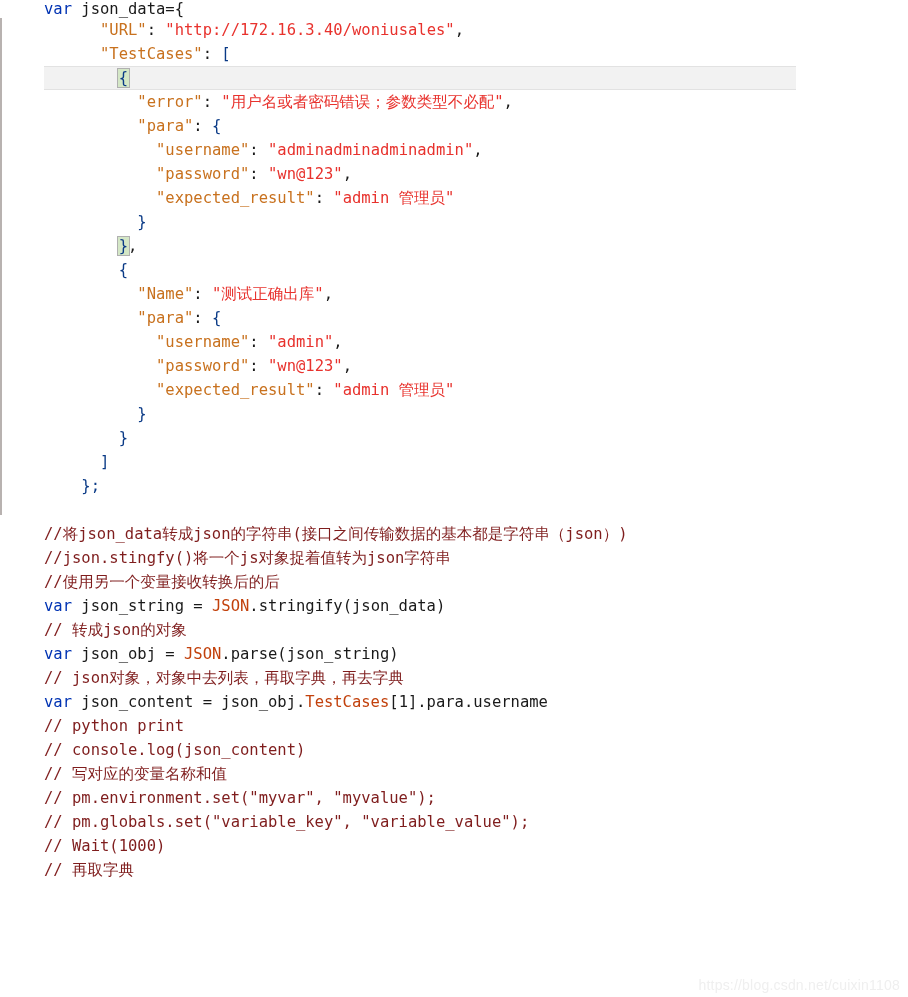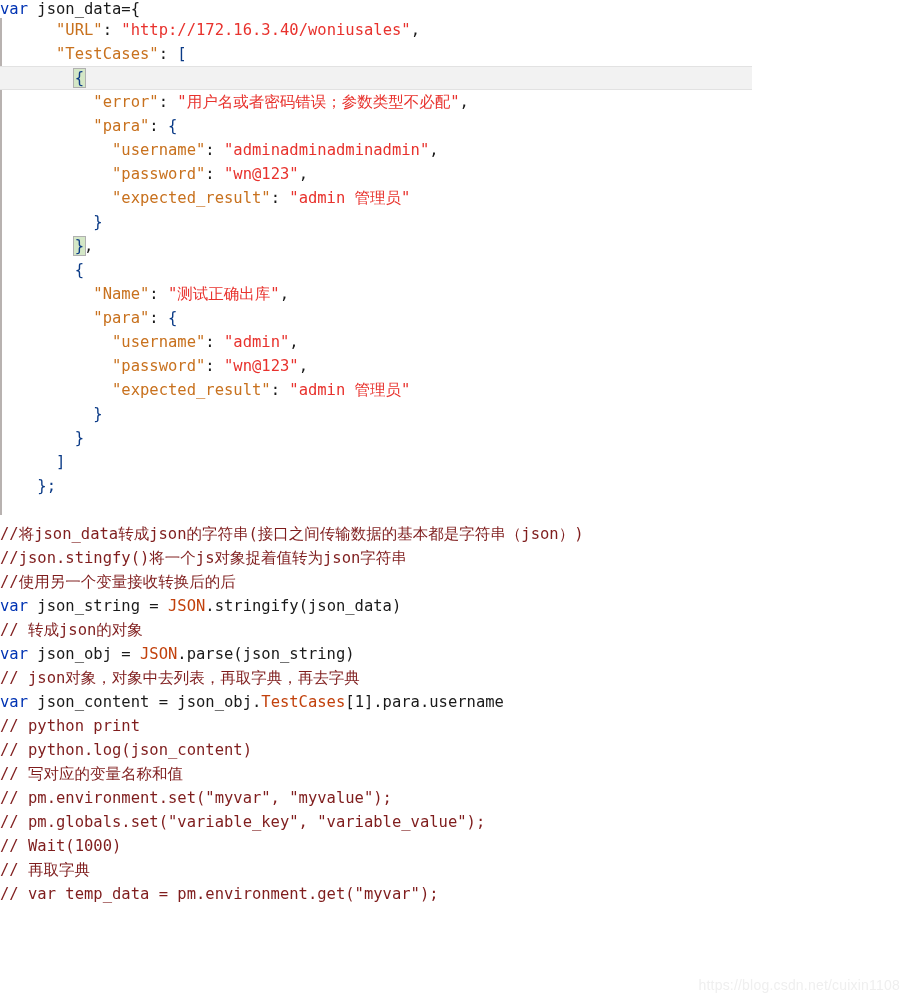--- a/index.html
+++ b/index.html
@@ -26,20 +26,21 @@
     top: 18px;
     width: 2px;
     height: 497px;
     background: #b8b2b0;
   }
   .code-area {
     position: absolute;
     left: 0;
     top: 0;
     width: 752px;
+    padding-left: 44px;
   }
   .line {
     position: relative;
     height: 24px;
     line-height: 24px;
     font-size: 15.5px;
     white-space: pre;
     letter-spacing: 0px;
   }
   .line.first { height: 18px; line-height: 18px; }
@@ -139,25 +140,24 @@
 
     <div class="line"><span class="cmt">// 转成json的对象</span></div>
 
     <div class="line"><span class="kw">var</span><span class="plain"> json_obj = </span><span class="cls">JSON</span><span class="plain">.parse(json_string)</span></div>
 
     <div class="line"><span class="cmt">// json对象，对象中去列表，再取字典，再去字典</span></div>
 
     <div class="line"><span class="kw">var</span><span class="plain"> json_content = json_obj.</span><span class="cls">TestCases</span><span class="plain">[1].para.username</span></div>
 
     <div class="line"><span class="cmt">// python print</span></div>
-    <div class="line"><span class="cmt">// python.log(json_content)</span></div>
+    <div class="line"><span class="cmt">// console.log(json_content)</span></div>
     <div class="line"><span class="cmt">// 写对应的变量名称和值</span></div>
     <div class="line"><span class="cmt">// pm.environment.set("myvar", "myvalue");</span></div>
     <div class="line"><span class="cmt">// pm.globals.set("variable_key", "variable_value");</span></div>
     <div class="line"><span class="cmt">// Wait(1000)</span></div>
     <div class="line"><span class="cmt">// 再取字典</span></div>
-    <div class="line"><span class="cmt">// var temp_data = pm.environment.get("myvar");</span></div>
     <div class="line">&nbsp;</div>
 
   </div>
 
   <div class="watermark">https://blog.csdn.net/cuixin1108</div>
 </div>
 
 </body></html>

